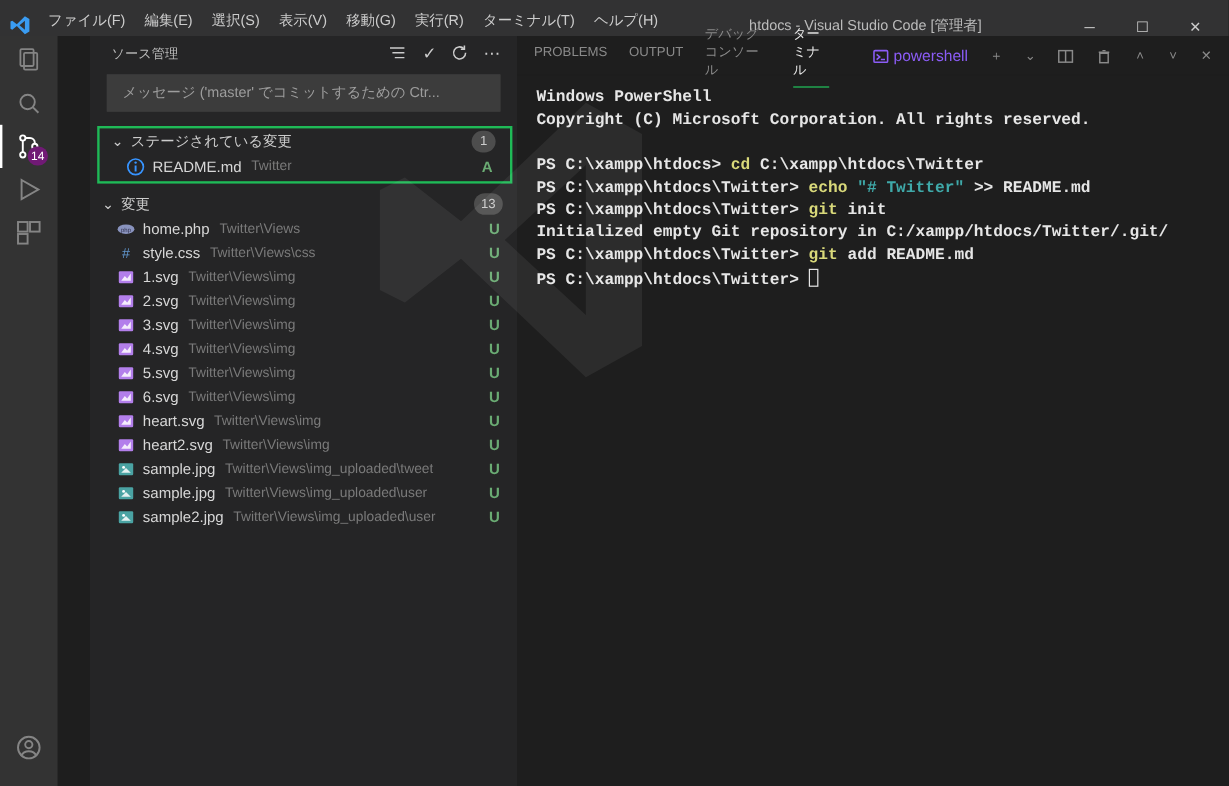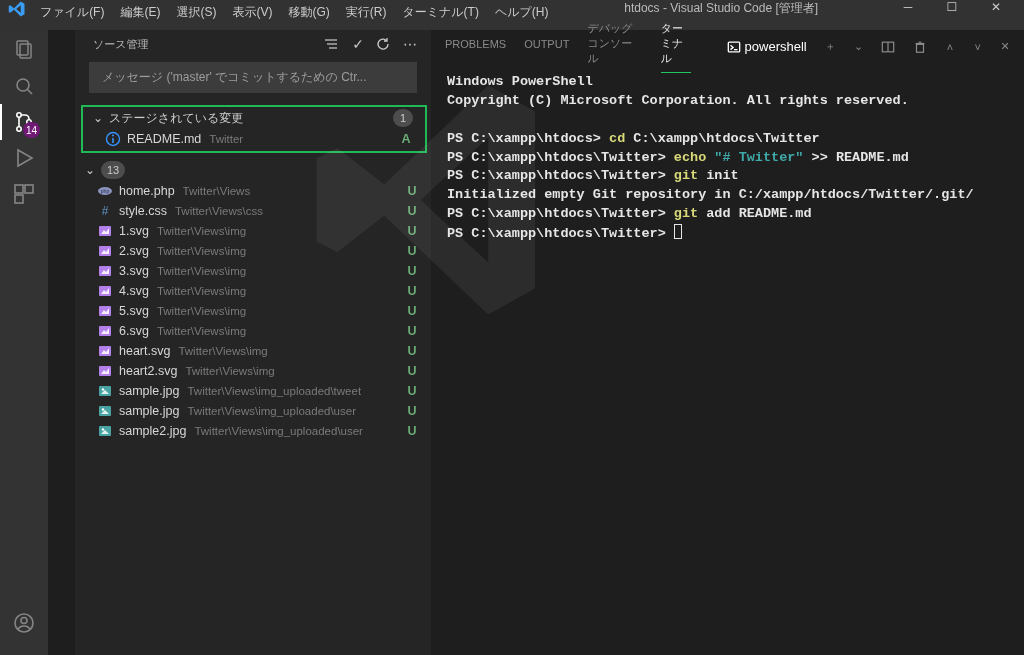--- a/index.html
+++ b/index.html
@@ -5,21 +5,21 @@
   * { box-sizing: border-box; margin: 0; padding: 0; }
   body {
     width: 1024px; height: 655px;
     background: #1e1e1e; color: #cccccc;
     font-family: "Segoe UI", "Meiryo", sans-serif;
     font-size: 13px; overflow: hidden;
     display: flex; flex-direction: column;
   }
   
   .titlebar {
-    height: 30px; background: #323233; display: flex; align-items: flex-start;
+    height: 30px; background: #323233; display: flex; align-items: flex-end;
     padding: 0 8px; gap: 4px; -webkit-user-select: none;
   }
   .titlebar .logo { width: 18px; height: 18px; margin-right: 4px; }
   .titlebar .menu { color: #cccccc; padding: 4px 6px; font-size: 12px; }
   .titlebar .title { flex: 1; text-align: center; color: #bbbbbb; font-size: 12px; }
   .titlebar .winbtn { width: 40px; text-align: center; color: #cccccc; font-size: 12px; }
   
   .main { flex: 1; display: flex; min-height: 0; }
   .activitybar {
     width: 48px; background: #333333; display: flex; flex-direction: column;
@@ -91,21 +91,21 @@
   }
   
   .panel { height: 350px; border-top: 1px solid #1e1e1e; display: flex; flex-direction: column; }
   .panel-tabs {
     display: flex; align-items: center; padding: 0 14px; height: 32px; gap: 18px;
     color: #8a8a8a; font-size: 11px; border-bottom: 1px solid #1e1e1e;
   }
   .panel-tabs .tab { padding-bottom: 6px; }
   .panel-tabs .tab.active { color: #e7e7e7; border-bottom: 1px solid #22c55e; }
   .panel-tabs .spacer { flex: 1; }
-  .panel-tabs .tool { color: #ffffff; font-size: 13px; display: inline-flex; align-items: center; gap: 4px; }
+  .panel-tabs .tool { color: #8b5cf6; font-size: 13px; display: inline-flex; align-items: center; gap: 4px; }
   .panel-tabs .ticon { width: 18px; text-align: center; }
   .terminal {
     flex: 1; padding: 10px 16px; font-family: Consolas, "Courier New", monospace;
     font-size: 13.5px; line-height: 1.4; color: #e6e6e6; white-space: pre;
     overflow: hidden;
     font-weight: bold;
   }
   .c-yellow { color: #d9d97a; }
   .c-teal   { color: #3fa9a9; }
   .cursor-box {
@@ -225,20 +225,21 @@
             <span class="fname">README.md</span>
             <span class="fpath">Twitter</span>
             <span class="fill"></span>
             <span class="status A">A</span>
           </div>
         </div>
     </div>
 
     <div class="section-head" style="margin-top:2px;">
       <span class="chev">⌄</span>
+      <span class="sh-label">変更</span>
       <span class="countpill">13</span>
     </div>
     <div id="changes-list">
         <div class="file-row">
           <span class="ficon">
             <svg width="16" height="16" viewBox="0 0 16 16">
               <ellipse cx="8" cy="8" rx="7" ry="4" fill="#8993be"></ellipse>
               <text x="8" y="10" font-size="5" text-anchor="middle" fill="#2f2f4a" font-family="Arial">php</text>
             </svg>
           </span>

